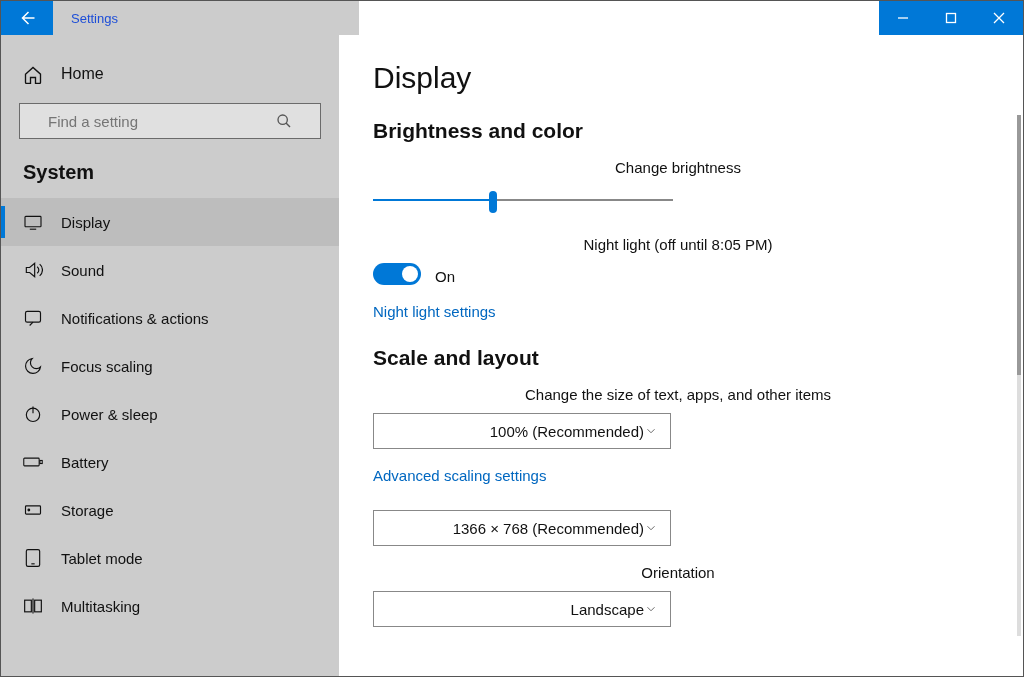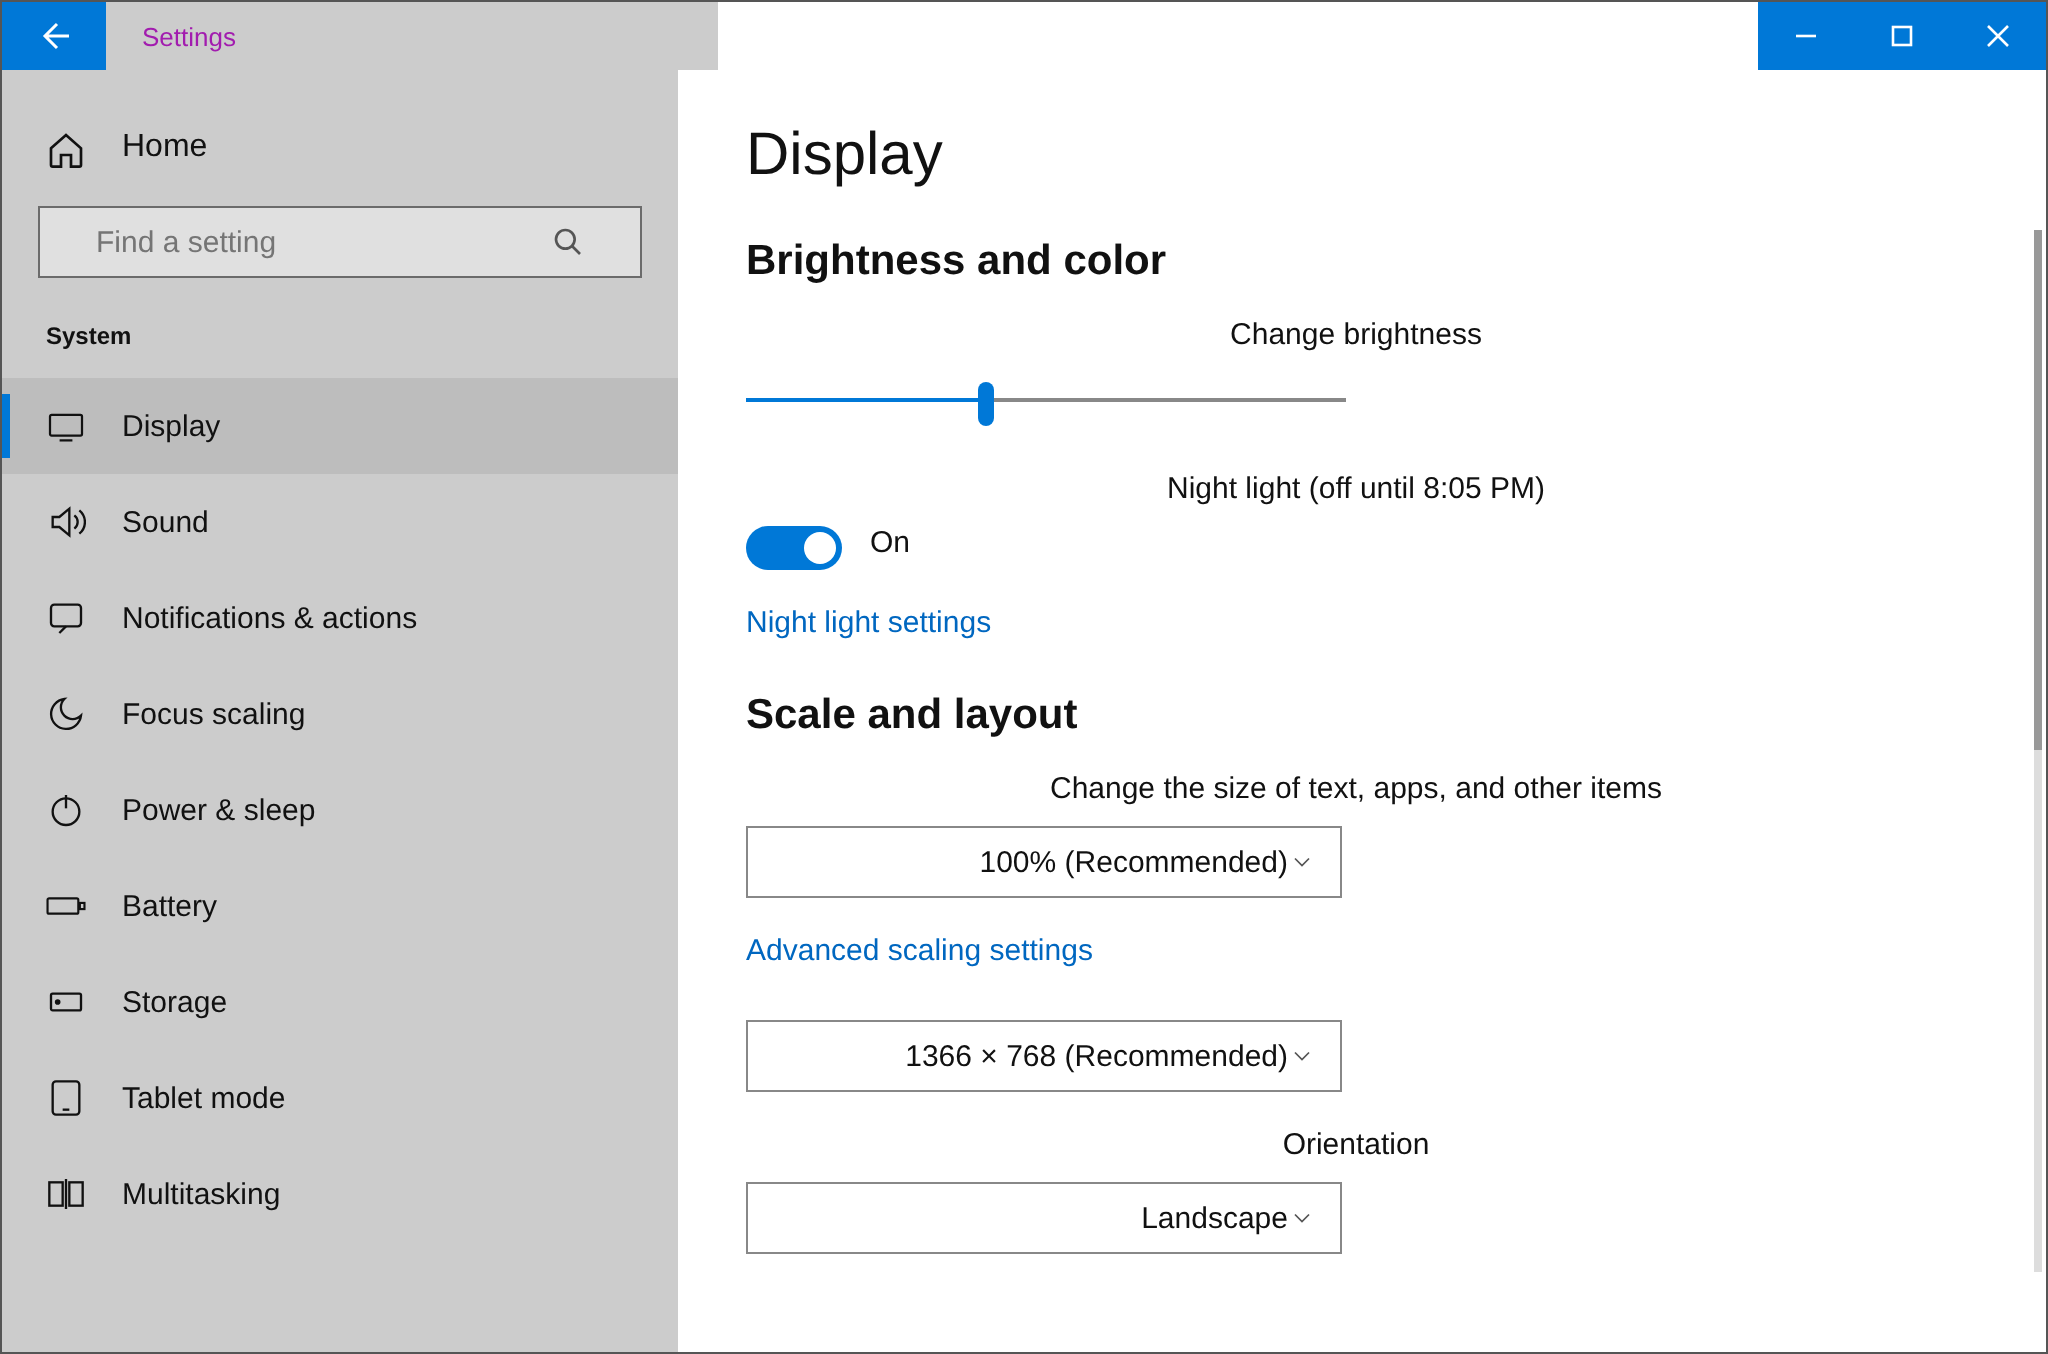--- a/index.html
+++ b/index.html
@@ -3,56 +3,56 @@
 <meta charset="utf-8">
 <style>
   * { box-sizing: border-box; margin: 0; padding: 0; font-family: "Segoe UI", Tahoma, sans-serif; }
   html, body { width: 1024px; height: 677px; overflow: hidden; }
   body { border: 1px solid #555; background: #fff; position: relative; }
 
   
   .titlebar { height: 34px; display: flex; align-items: stretch; background: #ccc; }
   .titlebar .back { width: 52px; background: #0078d7; display: flex; align-items: center; justify-content: center; }
   .titlebar .back svg { fill: none; stroke: #fff; stroke-width: 2; }
-  .titlebar .title { flex: 0 0 auto; padding: 0 18px; display: flex; align-items: center; font-size: 13px; color: #a21caf; }
+  .titlebar .title { flex: 0 0 auto; padding: 0 18px; display: flex; align-items: center; font-size: 13px; color: #1d4ed8; }
   .titlebar .spacer-l { flex: 1; background: #ccc; }
   .titlebar .spacer-r { flex: 0 0 520px; background: #fff; }
   .titlebar .winctrls { display: flex; background: #0078d7; }
   .titlebar .winbtn { width: 48px; display: flex; align-items: center; justify-content: center; }
   .titlebar .winbtn svg { stroke: #fff; stroke-width: 1.3; fill: none; }
 
   
   .columns { display: flex; height: calc(100% - 34px); }
   .sidebar { width: 338px; background: #ccc; padding: 18px 0 0 0; position: relative; }
   .content { flex: 1; background: #fff; position: relative; overflow: hidden; }
 
   
   .home-row { display: flex; align-items: flex-start; gap: 18px; padding: 12px 22px 18px 22px; }
   .home-row .icon { width: 20px; height: 20px; display:flex; align-items:center; justify-content:center; }
   .home-row .label { font-size: 16px; color: #111; }
   .searchbox { margin: 0 18px 22px 18px; border: 1px solid #6b6b6b; background: #e0e0e0; height: 36px; display: flex; align-items: center; padding: 0 28px; }
   .searchbox input { flex: 1; background: transparent; border: none; outline: none; font-size: 15px; color: #555; }
   .searchbox .sicon { width: 16px; height: 16px; }
-  .cat-heading { font-weight: 600; font-size: 12px; padding: 0 22px 14px 22px; color: #111; }
+  .cat-heading { font-weight: 600; font-size: 20px; padding: 0 22px 14px 22px; color: #111; }
   .nav-item { display: flex; align-items: center; gap: 18px; padding: 14px 22px 14px 22px; font-size: 15px; color: #111; position: relative; }
   .nav-item.active { background: #bdbdbd; }
   .nav-item.active::before { content:""; position:absolute; left:0; top:8px; bottom:8px; width:4px; background:#0078d7; }
   .nav-item .icon { width: 20px; height: 20px; display:flex; align-items:center; justify-content:center; }
   .nav-item svg { stroke:#111; fill:none; stroke-width:1.4; }
 
   
   .content-inner { padding: 26px 40px 0 34px; height: 100%; overflow-y: auto; }
   h1.page-title { font-weight: 400; font-size: 30px; margin-bottom: 24px; color:#111; }
   h2.section { font-weight: 600; font-size: 21px; margin-bottom: 16px; color:#111; }
   .field-label { font-size: 15px; color:#111; margin-bottom: 10px; text-align: center; }
   .slider-wrap { width: 300px; height: 28px; position: relative; margin-bottom: 22px; }
   .slider-track-l { position:absolute; left:0; top:13px; height:2px; background:#0078d7; width:40%; }
   .slider-track-r { position:absolute; right:0; top:13px; height:2px; background:#888; left:40%; }
   .slider-thumb { position:absolute; left:40%; top:5px; width:8px; height:22px; background:#0078d7; border-radius:4px; transform:translateX(-50%); }
-  .toggle-row { display:flex; align-items:flex-start; gap:14px; margin-bottom:18px; }
+  .toggle-row { display:flex; align-items:flex-end; gap:14px; margin-bottom:18px; }
   .toggle { width:48px; height:22px; border-radius:11px; background:#0078d7; position:relative; }
   .toggle::after { content:""; position:absolute; right:3px; top:3px; width:16px; height:16px; border-radius:50%; background:#fff; }
   .toggle-label { font-size:15px; color:#111; }
   a.link { display:inline-block; color:#0067c0; font-size:15px; margin-bottom:26px; text-decoration:none; }
   .dropdown { width:298px; height:36px; border:1px solid #888; display:flex; align-items:center; padding:0 12px; justify-content:flex-end; margin-bottom:18px; }
   .dropdown .val { font-size:15px; color:#111; }
   .dropdown svg { stroke:#555; fill:none; stroke-width:1.5; }
 
   .vscroll { position:absolute; right:2px; top:80px; width:4px; bottom:40px; background:#ddd; }
   .vscroll .thumb { position:absolute; left:0; right:0; top:0; height:260px; background:#999; }

